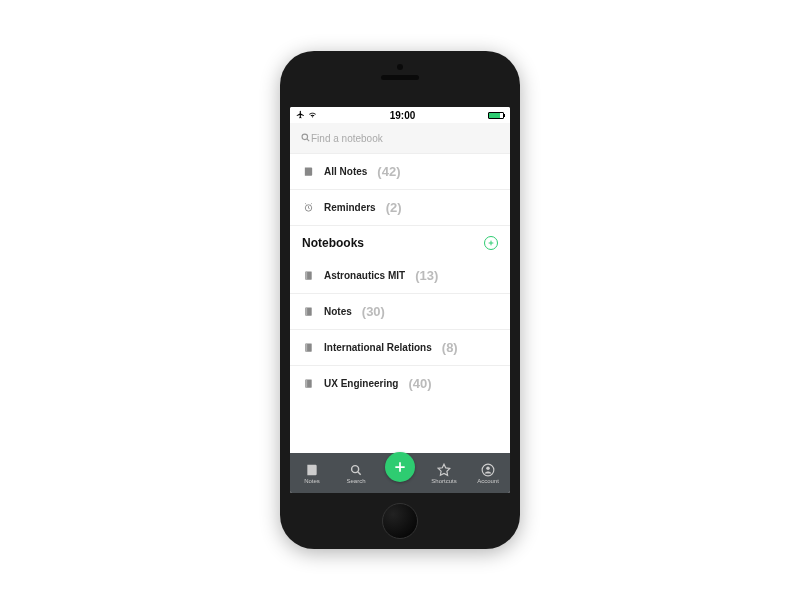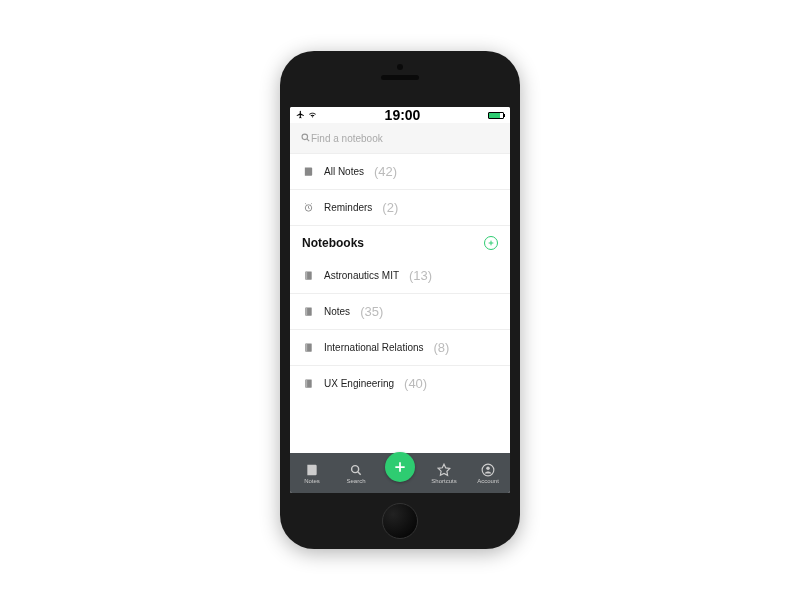--- a/index.html
+++ b/index.html
@@ -70,21 +70,21 @@
       display: flex;
       align-items: center;
       justify-content: space-between;
       padding: 0 6px;
       font-size: 9px;
       font-weight: 600;
       color: #000;
       background: #fff;
     }
     .status-left { display: flex; align-items: center; gap: 3px; }
-    .status-time { font-size: 14px; font-weight: 600; }
+    .status-time { font-size: 10px; font-weight: 600; }
     .status-right { display: flex; align-items: center; gap: 3px; }
     .battery {
       width: 16px; height: 7px; border: 1px solid #000; border-radius: 1px;
       position: relative;
     }
     .battery::after {
       content: ""; position: absolute; right: -2px; top: 1px; width: 1.5px; height: 3px; background: #000;
     }
     .battery-fill { height: 100%; width: 80%; background: #2ecc71; }
     
@@ -102,20 +102,21 @@
     .search-bar input::placeholder { color: #aaa; }
     
     .list { flex: 1; overflow: hidden; background: #fff; }
     .row {
       display: flex; align-items: center; gap: 10px;
       padding: 10px 12px;
       border-bottom: 1px solid #eee;
       font-size: 10px;
       color: #222;
       cursor: pointer;
+      font-weight: bold;
     }
     .row .count { color: #bbb; font-size: 13px; }
     .section-header {
       display: flex; align-items: center; justify-content: space-between;
       padding: 10px 12px 8px 12px;
       font-size: 12px; font-weight: 700; color: #111;
     }
     .add-circle {
       width: 14px; height: 14px; border: 1.5px solid #2ecc71; border-radius: 50%;
       display: flex; align-items: center; justify-content: center; color: #2ecc71; font-size: 11px;
@@ -233,21 +234,21 @@
       </div>
 
       <div class="row">
         <span class="icon-slot">
           <svg width="11" height="11" viewBox="0 0 24 24" fill="#888">
               <rect x="5" y="3" width="14" height="18" rx="1"></rect>
               <rect x="7" y="3" width="2" height="18" fill="#bbb"></rect>
             </svg>
         </span>
         <span>Notes</span>
-        <span class="count">(35)</span>
+        <span class="count">(30)</span>
       </div>
 
       <div class="row">
         <span class="icon-slot">
           <svg width="11" height="11" viewBox="0 0 24 24" fill="#888">
               <rect x="5" y="3" width="14" height="18" rx="1"></rect>
               <rect x="7" y="3" width="2" height="18" fill="#bbb"></rect>
             </svg>
         </span>
         <span>International Relations</span>

